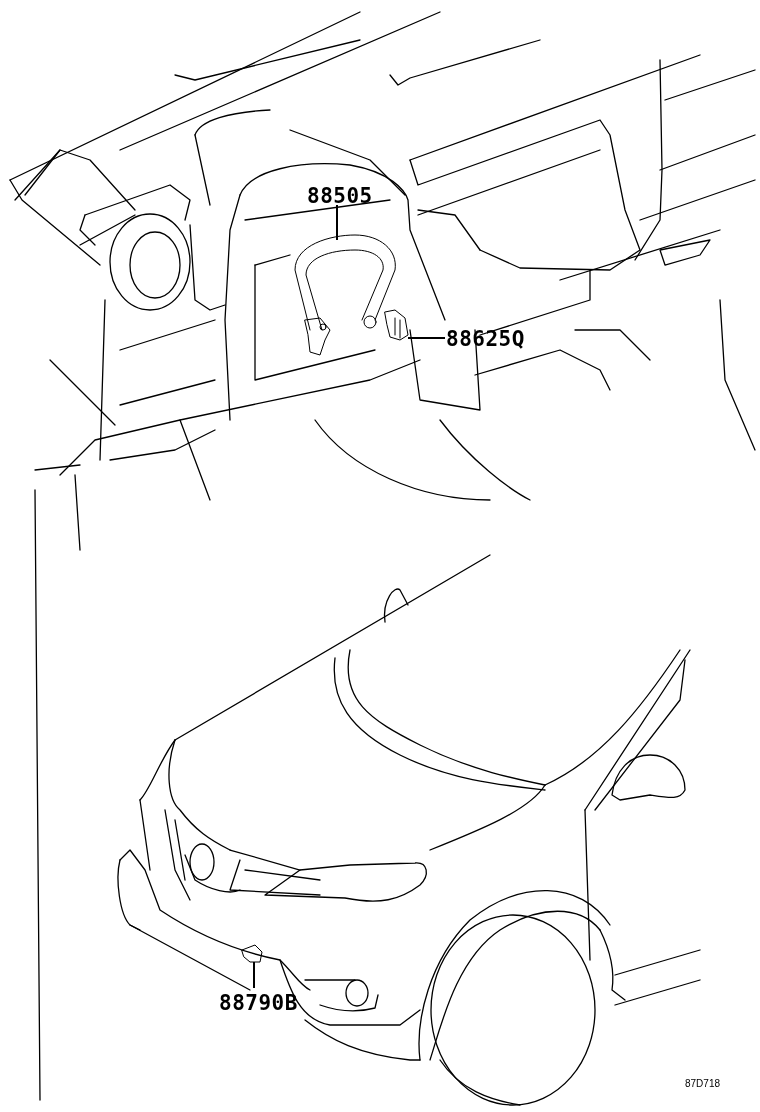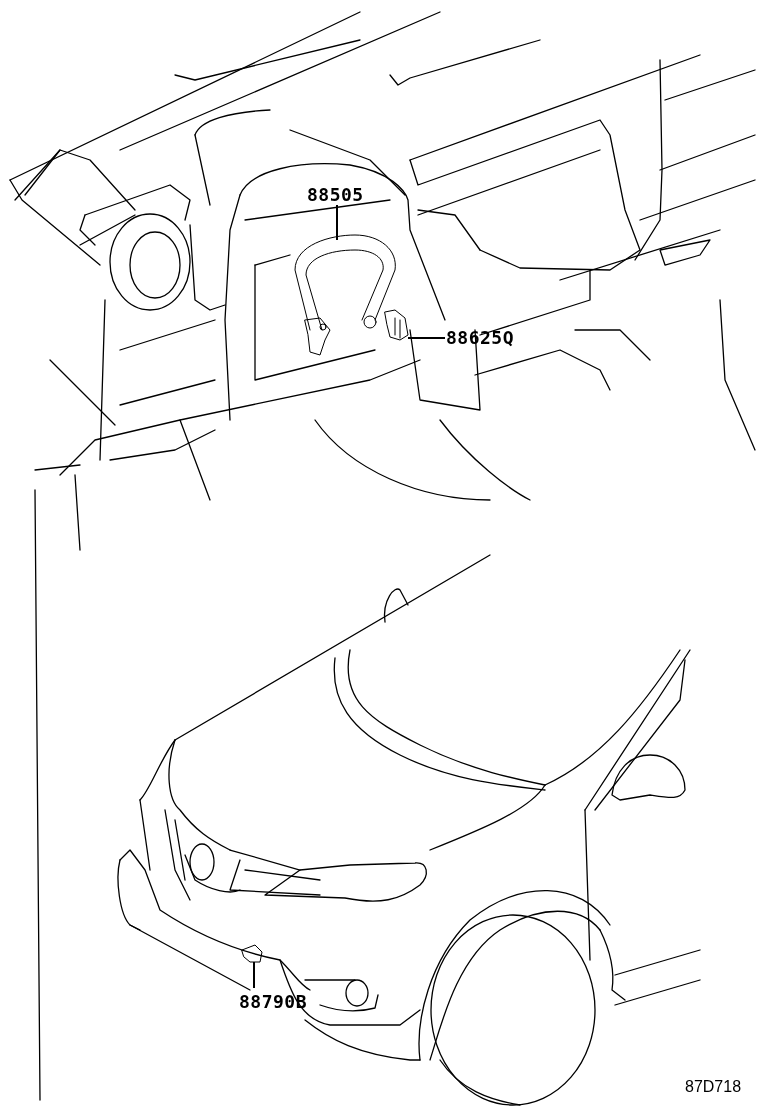--- a/index.html
+++ b/index.html
@@ -1,22 +1,22 @@
 <!DOCTYPE html>
 <html><head>
 <meta charset="utf-8">
 <style>
   html, body { margin: 0; padding: 0; background: #ffffff; }
   body { width: 760px; height: 1112px; position: relative; overflow: hidden; font-family: "DejaVu Sans", sans-serif; }
   #diagram { position: absolute; left: 0; top: 0; width: 760px; height: 1112px; }
   .ln { fill: none; stroke: #000; stroke-width: 1.3; stroke-linecap: round; stroke-linejoin: round; }
   .ln-thin { fill: none; stroke: #000; stroke-width: 1; stroke-linecap: round; stroke-linejoin: round; }
   .leader { stroke: #000; stroke-width: 2; fill: none; }
-  .callout { position: absolute; font-family: "DejaVu Sans Mono", monospace; font-weight: bold; font-size: 18px; color: #000; letter-spacing: 0.5px; }
-  .ref { position: absolute; font-family: "Liberation Sans", sans-serif; font-size: 16px; color: #000; }
+  .callout { position: absolute; font-family: "DejaVu Sans Mono", monospace; font-weight: bold; font-size: 21px; color: #000; letter-spacing: 0.5px; }
+  .ref { position: absolute; font-family: "Liberation Sans", sans-serif; font-size: 10px; color: #000; }
 </style>
 </head>
 <body>
 
 <svg id="diagram" viewBox="0 0 760 1112" xmlns="http://www.w3.org/2000/svg">
 
   <g>
 
     <path class="ln" d="M10,180 L360,12"></path>
     <path class="ln" d="M120,150 L440,12"></path>
@@ -133,14 +133,14 @@
 
     <g>
       <path class="ln-thin" d="M242,950 L255,945 L262,952 L260,962 L250,962 L244,957 Z"></path>
     </g>
     <line class="leader" x1="254" y1="962" x2="254" y2="988"></line>
   </g>
 </svg>
 
 <div class="callout" style="left:307px; top:184px;">88505</div>
 <div class="callout" style="left:446px; top:327px;text-align:right;">88625Q</div>
-<div class="callout" style="left:239px; top:991px;">88790B</div>
+<div class="callout" style="left:219px; top:991px;">88790B</div>
 <div class="ref" style="left:685px; top:1078px;">87D718</div>
 
 </body></html>

